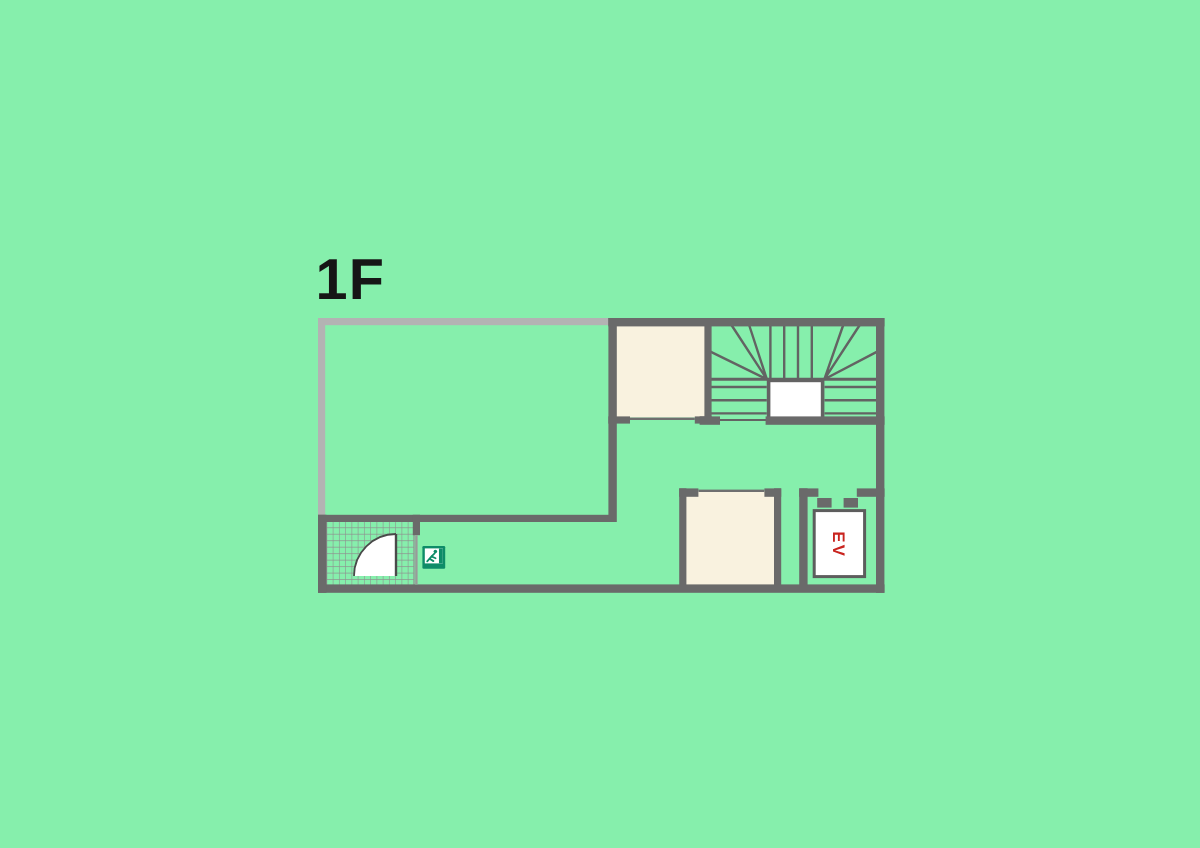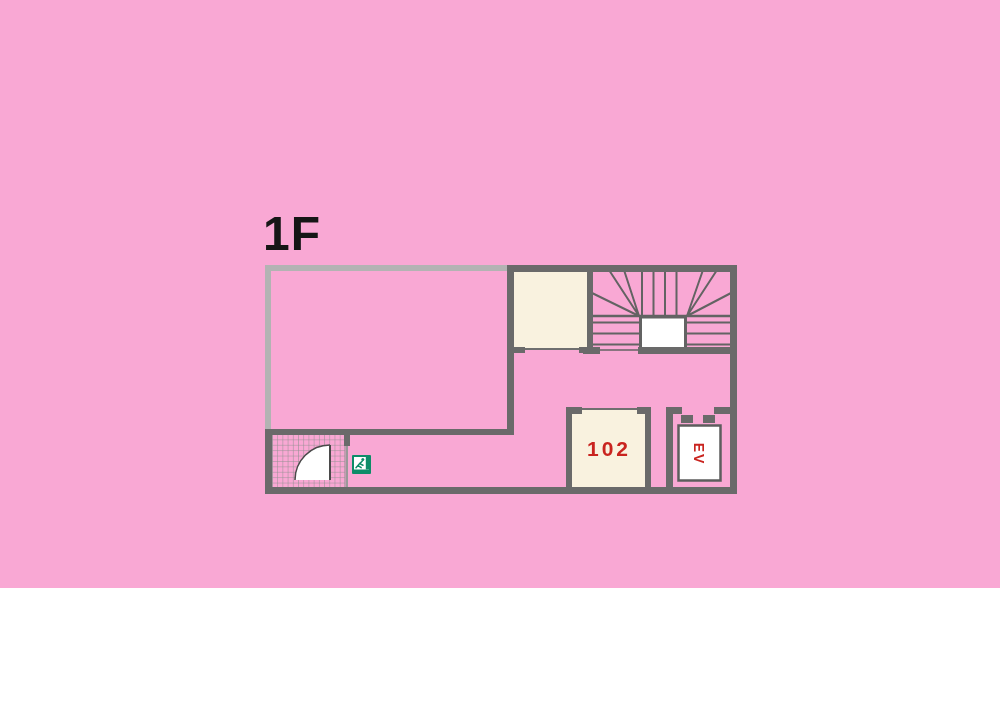--- a/index.html
+++ b/index.html
@@ -1,17 +1,17 @@
 <!DOCTYPE html>
 <html><head>
 <meta charset="utf-8">
 <style>
   html,body{margin:0;padding:0;background:#ffffff;}
   .canvas{
-    position:relative;width:1000px;height:588px;background:#f9a8d4;overflow:hidden;
+    position:relative;width:1000px;height:707px;background:#86efac;overflow:hidden;
     font-family:"Liberation Sans", sans-serif;
   }
   .plan-svg{position:absolute;left:0;top:0;}
   .floor-title{
     position:absolute;left:263px;top:210px;
     font-size:48px;font-weight:700;color:#161616;line-height:1;letter-spacing:1px;
   }
   .room-label{
     position:absolute;display:flex;align-items:center;justify-content:center;
     color:#c9241f;font-weight:700;font-size:21px;letter-spacing:3px;text-indent:3px;
@@ -103,18 +103,17 @@
       <rect x="2" y="2" width="15" height="12.5" fill="#ffffff"></rect>
       <rect x="13.8" y="2" width="3.2" height="12.5" fill="#0e8c68"></rect>
       <g stroke="#0e8c68" stroke-width="1.5" stroke-linecap="round" fill="none">
         <path d="M4 12.8 L7.6 8.6 L11 10.2 M7.6 8.6 L10.2 6.2 M6 10.6 L9.2 12.6"></path>
       </g>
       <circle cx="10.8" cy="4.6" r="1.5" fill="#0e8c68"></circle>
     </g>
   </svg>
 
   <div class="floor-title">1F</div>
-  <div class="room-label label-102">102</div>
   <div class="ev-box">
     <span>EV</span>
   </div>
 
 </div>
 
 </body></html>

